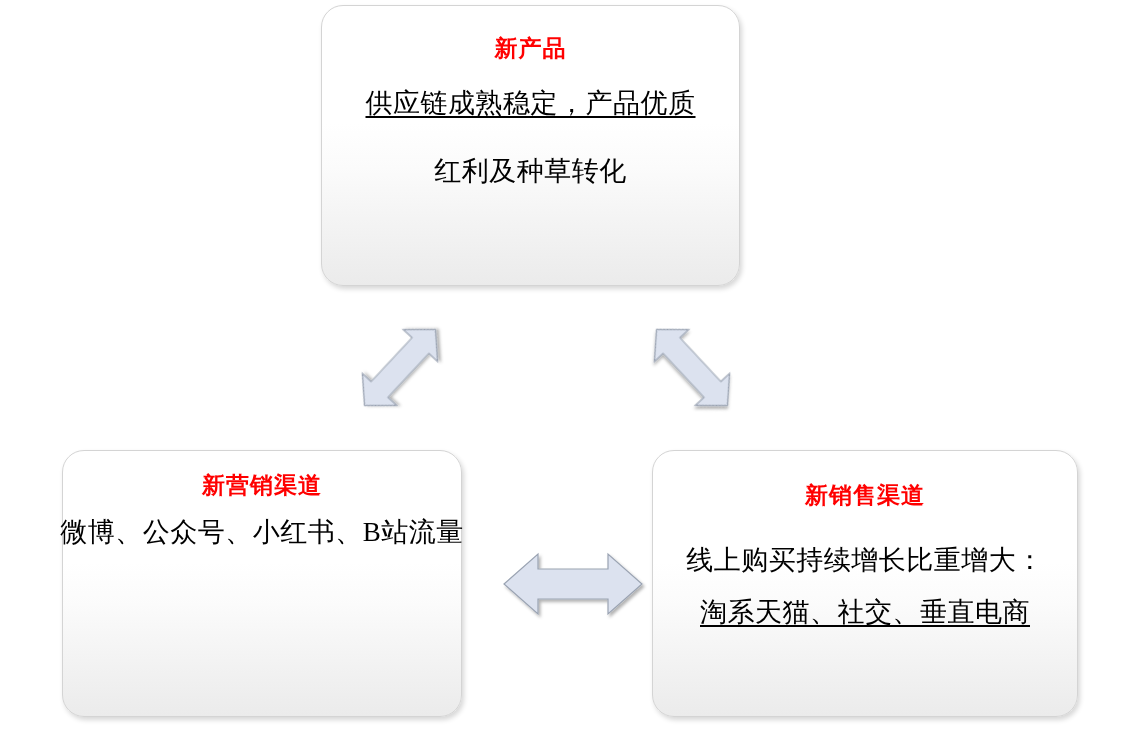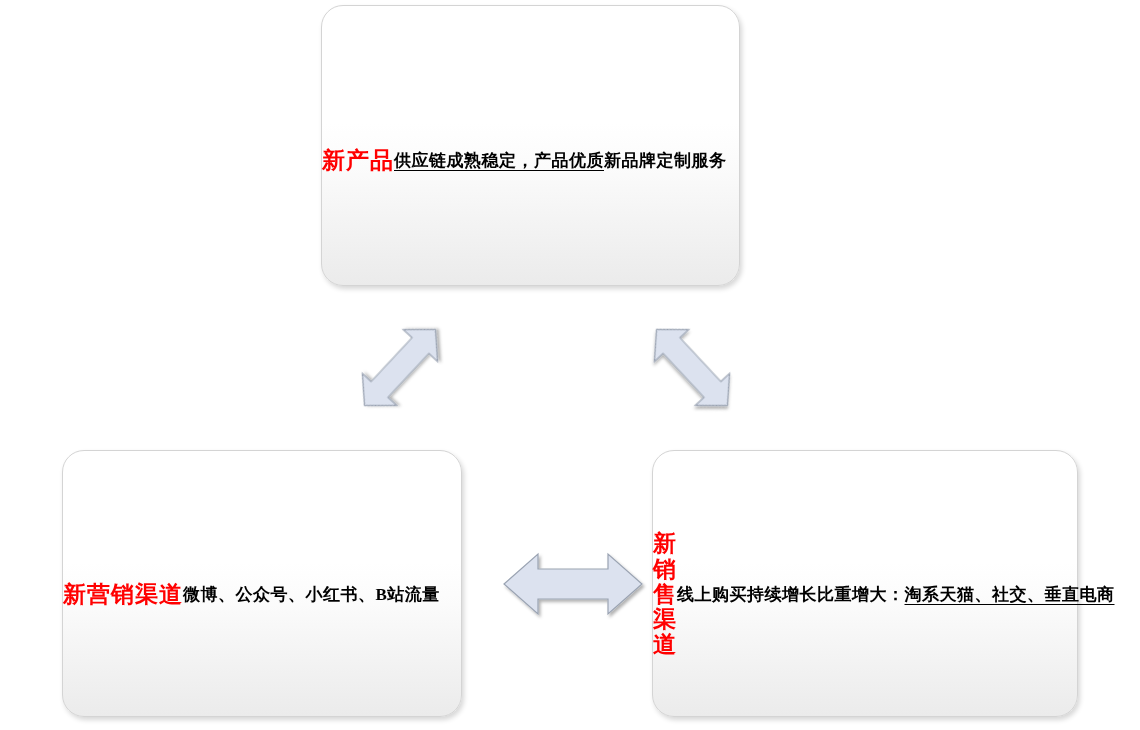--- a/index.html
+++ b/index.html
@@ -21,21 +21,21 @@
 
   
   .node {
     position: absolute;
     box-sizing: border-box;
     border: 1px solid #d4d4d4;
     border-radius: 22px;
     background: linear-gradient(to bottom, #ffffff 0%, #ffffff 42%, #fbfbfb 58%, #eeeeee 92%, #ebebeb 100%);
     box-shadow: 2px 3px 5px rgba(0,0,0,0.16);
     display: flex;
-    flex-direction: row;
+    flex-direction: column;
     align-items: center;
     justify-content: flex-start;
     text-align: center;
   }
 
   #node-new-product {
     left: 321px;
     top: 5px;
     width: 419px;
     height: 281px;
@@ -46,38 +46,37 @@
     top: 450px;
     width: 400px;
     height: 267px;
     padding-top: 22px;
   }
   #node-new-sales {
     left: 652px;
     top: 450px;
     width: 426px;
     height: 267px;
-    padding-top: 22px;
+    padding-top: 32px;
   }
 
   .node-title {
     color: #ff0000;
     font-weight: bold;
     font-size: 23px;
     line-height: 1.1;
     letter-spacing: 1px;
   }
 
   .node-line {
     color: #000000;
-    font-size: 17px;
+    font-size: 27px;
     line-height: 1.25;
     letter-spacing: 0.5px;
     white-space: nowrap;
-    font-weight: bold;
   }
   .node-line.underline {
     text-decoration: underline;
     text-underline-offset: 4px;
   }
 
   
   .gap-lg { height: 26px; }
   .gap-md { height: 18px; }
   .gap-sm { height: 8px; }
@@ -110,21 +109,21 @@
 <body>
 
 <div id="canvas">
 
   <div class="node" id="node-new-product">
     <div class="node-title">新产品</div>
     <div class="gap-lg"></div>
     <div class="node-line underline">供应链成熟稳定，产品优质</div>
     <div class="gap-lg"></div>
     <div class="gap-sm"></div>
-    <div class="node-line">新品牌定制服务</div>
+    <div class="node-line">红利及种草转化</div>
   </div>
 
   <div class="node" id="node-new-marketing">
     <div class="node-title">新营销渠道</div>
     <div class="gap-md"></div>
     <div class="node-line">微博、公众号、小红书、B站流量</div>
     <div class="gap-sm"></div>
     <div class="gap-lg"></div>
   </div>
 

